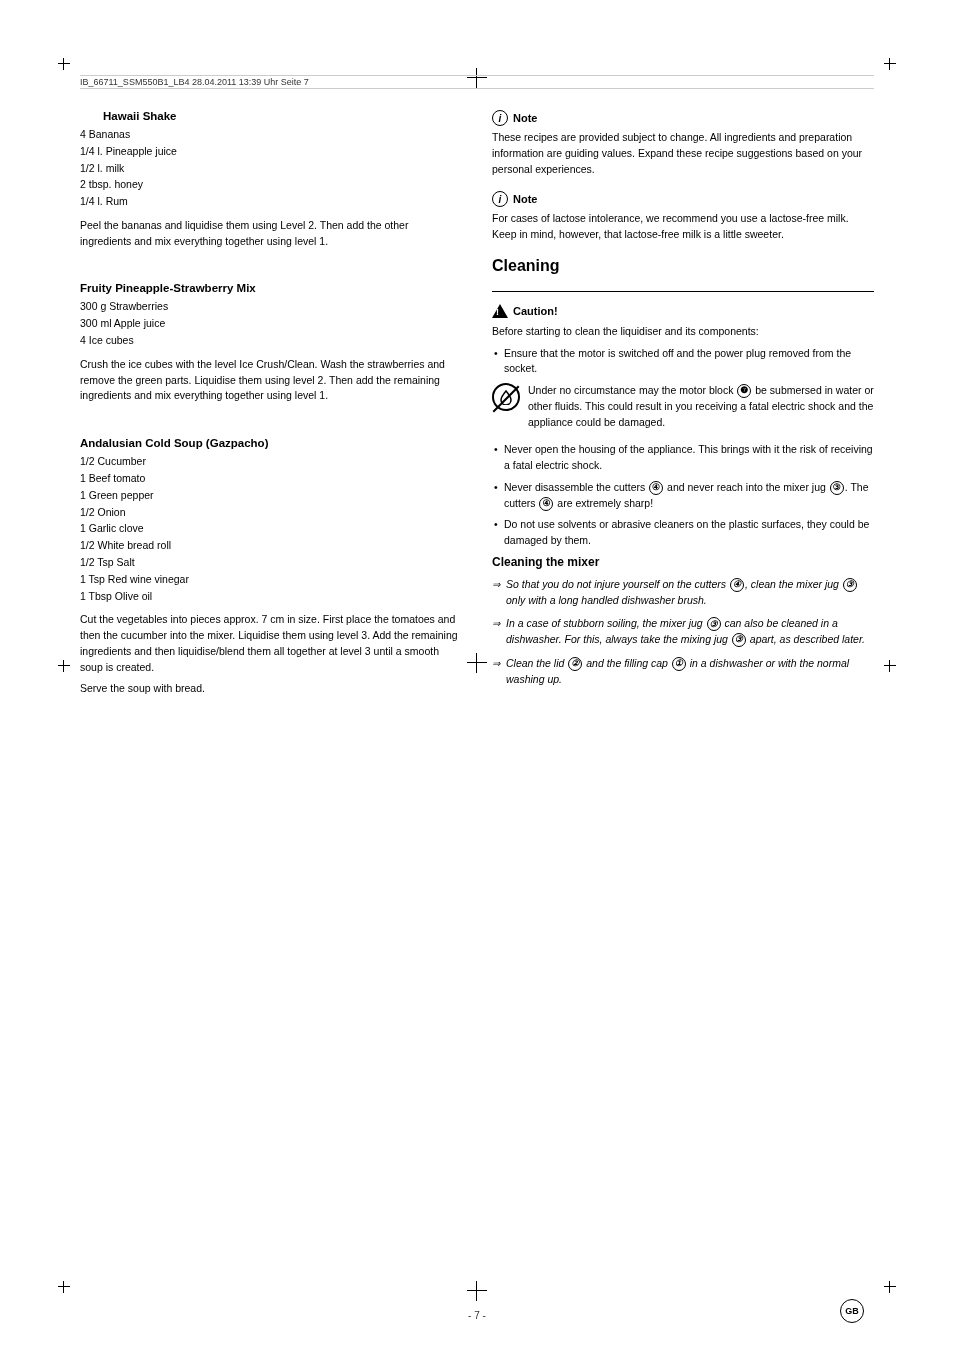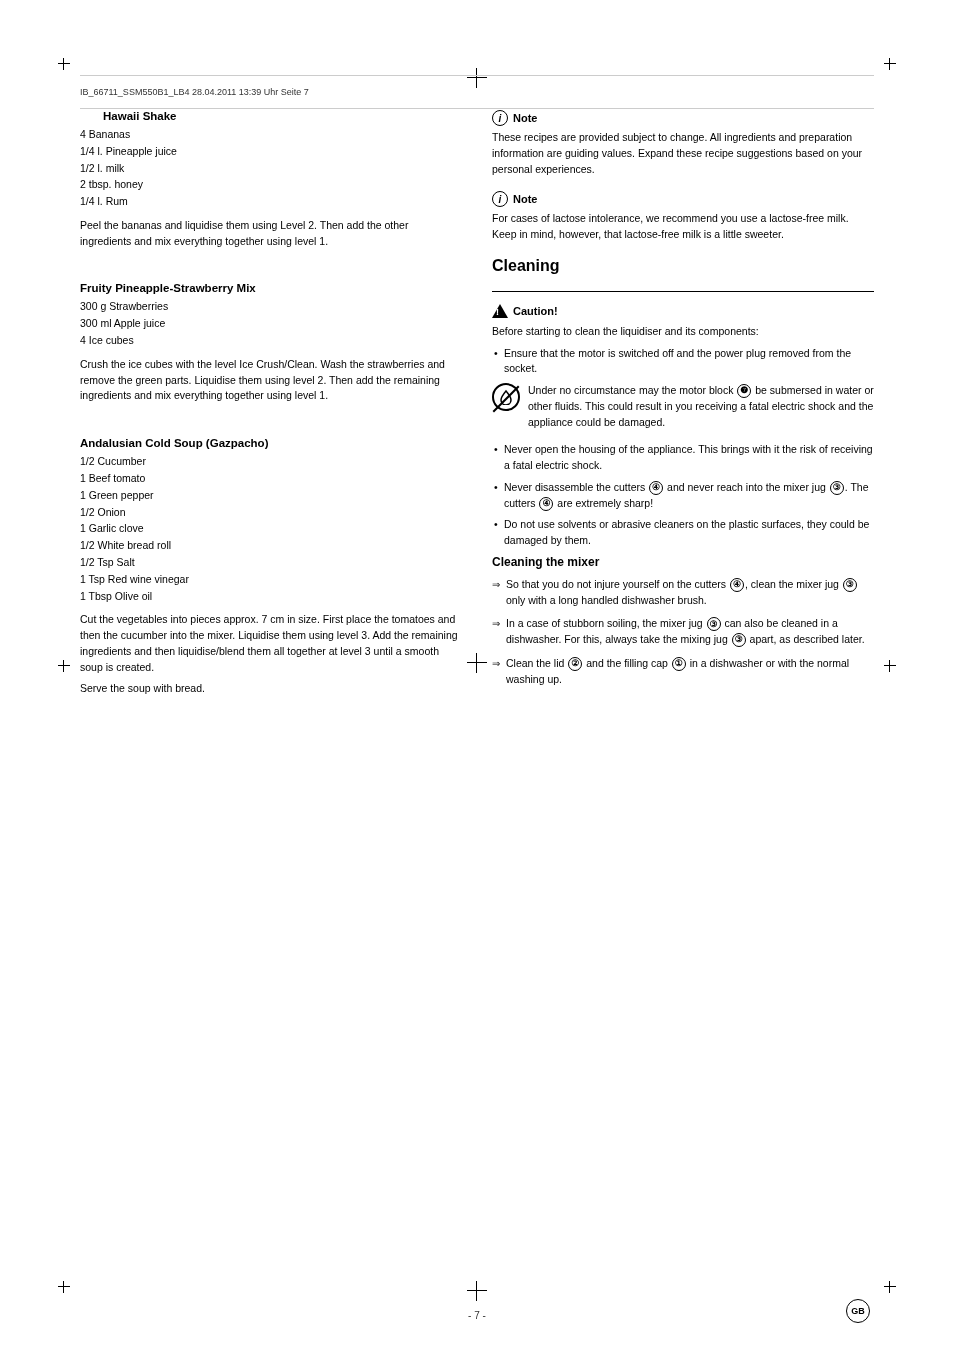--- a/index.html
+++ b/index.html
@@ -40,21 +40,21 @@
 
     .header-bar {
       position: absolute;
       top: 75px;
       left: 80px;
       right: 80px;
       font-size: 9px;
       color: #333;
       border-top: 1px solid #ccc;
       border-bottom: 1px solid #ccc;
-      padding: 11px 0;
+      padding: 1px 0;
       display: flex;
       align-items: center;
       gap: 20px;
     }
     .header-crosshair {
       position: absolute;
       top: 68px;
       left: 50%;
       transform: translateX(-50%);
       width: 20px;
@@ -231,20 +231,21 @@
       margin: 0 1px;
       flex-shrink: 0;
     }
 
     .arrow-item {
       font-size: 10.5px;
       line-height: 1.5;
       margin-bottom: 8px;
       padding-left: 14px;
       position: relative;
+      font-style: italic;
     }
     .arrow-item::before {
       content: '⇒';
       position: absolute;
       left: 0;
       font-size: 10px;
     }
 
     .cleaning-mixer-title {
       font-size: 12px;
@@ -261,21 +262,21 @@
       display: flex;
       align-items: center;
       justify-content: center;
     }
     .page-number {
       font-size: 10px;
       color: #333;
     }
     .gb-badge {
       position: absolute;
-      right: 84px;
+      right: 90px;
       bottom: 28px;
       border: 1.5px solid #000;
       border-radius: 50%;
       width: 24px;
       height: 24px;
       display: flex;
       align-items: center;
       justify-content: center;
       font-size: 9px;
       font-weight: bold;

